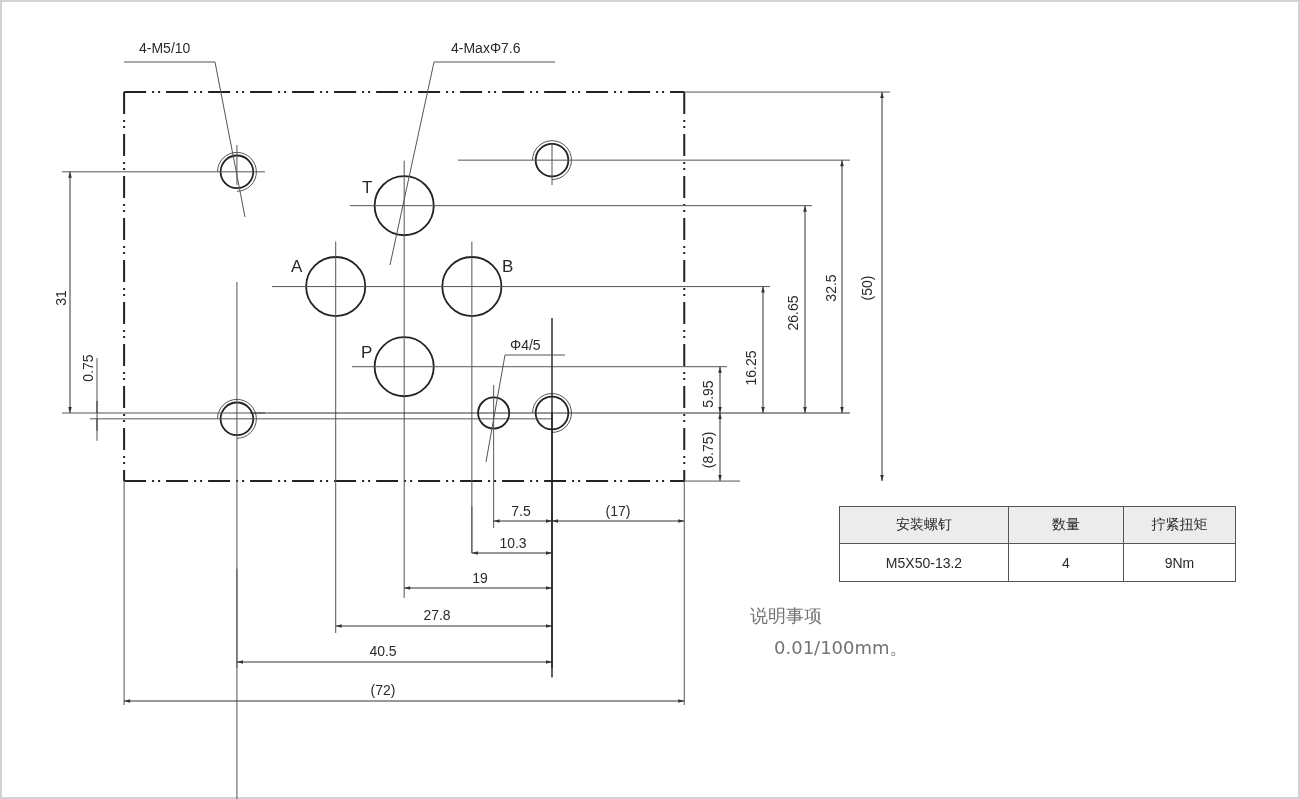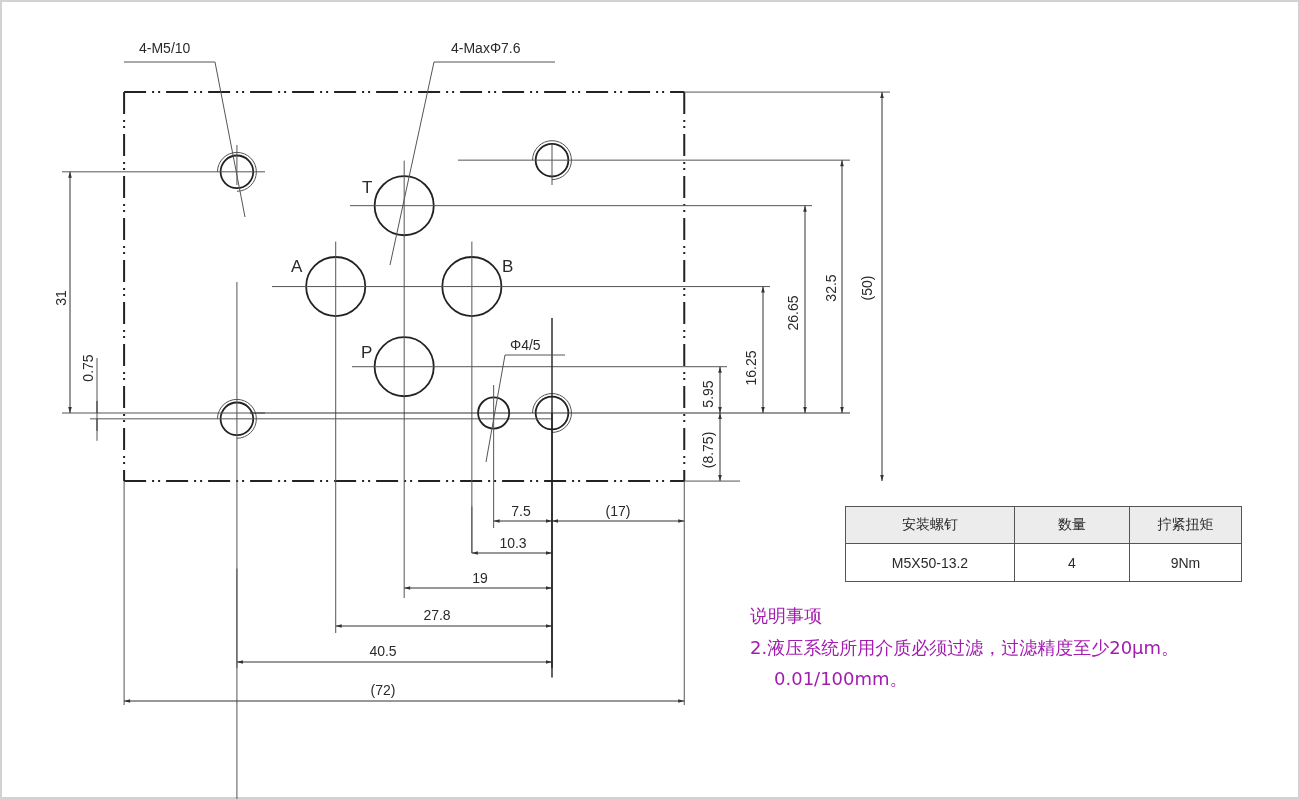--- a/index.html
+++ b/index.html
@@ -4,27 +4,27 @@
 <style>
   html, body { margin: 0; padding: 0; background: #ffffff; }
   body { width: 1300px; height: 799px; position: relative; overflow: hidden;
          font-family: "Liberation Sans", "DejaVu Sans", sans-serif; }
   .frame { position: absolute; left: 0; top: 0; width: 1296px; height: 795px;
            border: 2px solid #d2d2d2; background: #fff; }
   svg#drawing { position: absolute; left: 0; top: 0; }
   .dim-text { font-family: "Liberation Sans", sans-serif; font-size: 14px; fill: #2a2a2a; }
   .port-text { font-family: "Liberation Sans", sans-serif; font-size: 17px; fill: #2a2a2a; }
   table.spec { position: absolute; left: 839px; top: 506px; border-collapse: collapse;
-               width: 397px; font-size: 14px; color: #2a2a2a; margin-left: 6px; }
+               width: 397px; font-size: 14px; color: #2a2a2a; }
   table.spec th, table.spec td { border: 1px solid #555; text-align: center; height: 35px; font-weight: normal; }
   table.spec th { background: #ececec; height: 34px; }
   table.spec th:nth-child(1), table.spec td:nth-child(1) { width: 166px; }
   table.spec th:nth-child(2), table.spec td:nth-child(2) { width: 112px; }
   .notes { position: absolute; left: 750px; top: 600px; font-family: "DejaVu Sans", sans-serif;
-           font-size: 18px; color: #a21caf; line-height: 31.5px; }
+           font-size: 18px; color: #737373; line-height: 31.5px; }
   .notes div { white-space: nowrap; }
   .notes .indent { padding-left: 24px; }
 </style>
 </head>
 <body>
 
 <div class="frame"></div>
 
 <svg id="drawing" width="1300" height="799">
   <defs>
@@ -138,15 +138,14 @@
     <tr>
       <td>M5X50-13.2</td>
       <td>4</td>
       <td>9Nm</td>
     </tr>
   </tbody>
 </table>
 
 <div class="notes">
   <div>说明事项</div>
-  <div>2.液压系统所用介质必须过滤，过滤精度至少20μm。</div>
   <div class="indent">0.01/100mm。</div>
 </div>
 
 </body></html>

